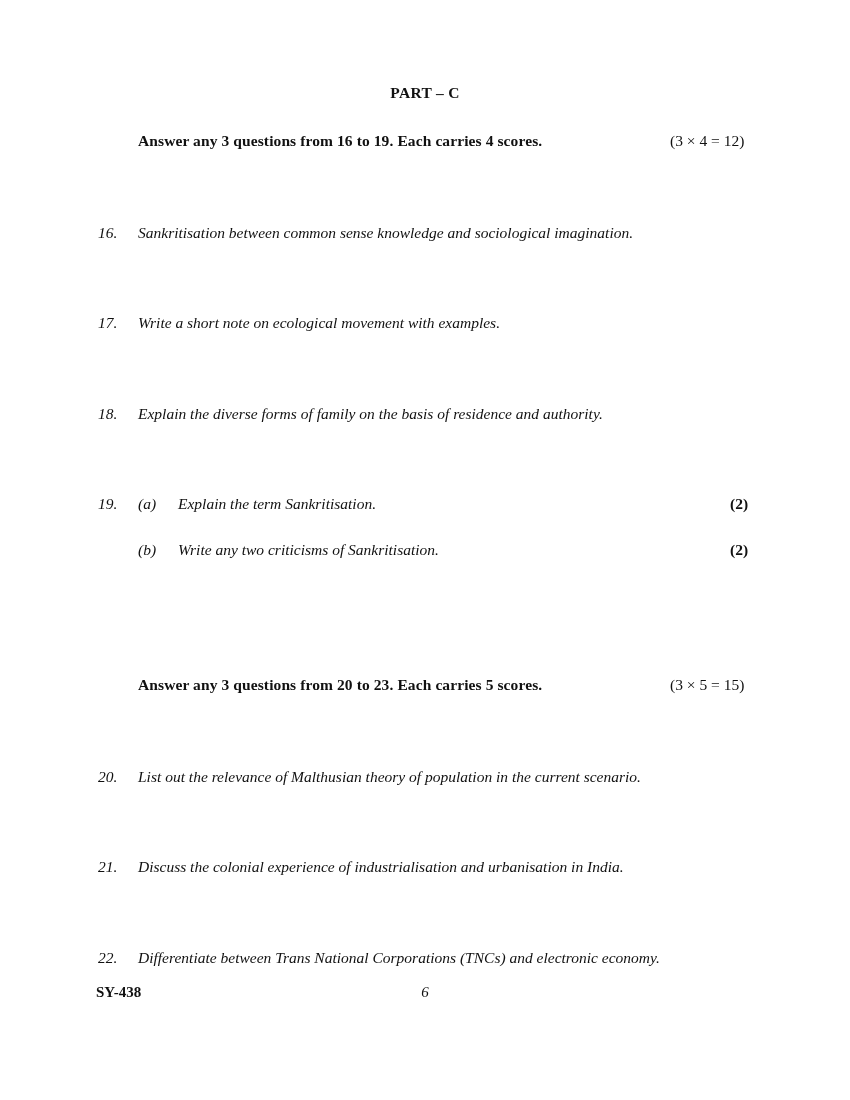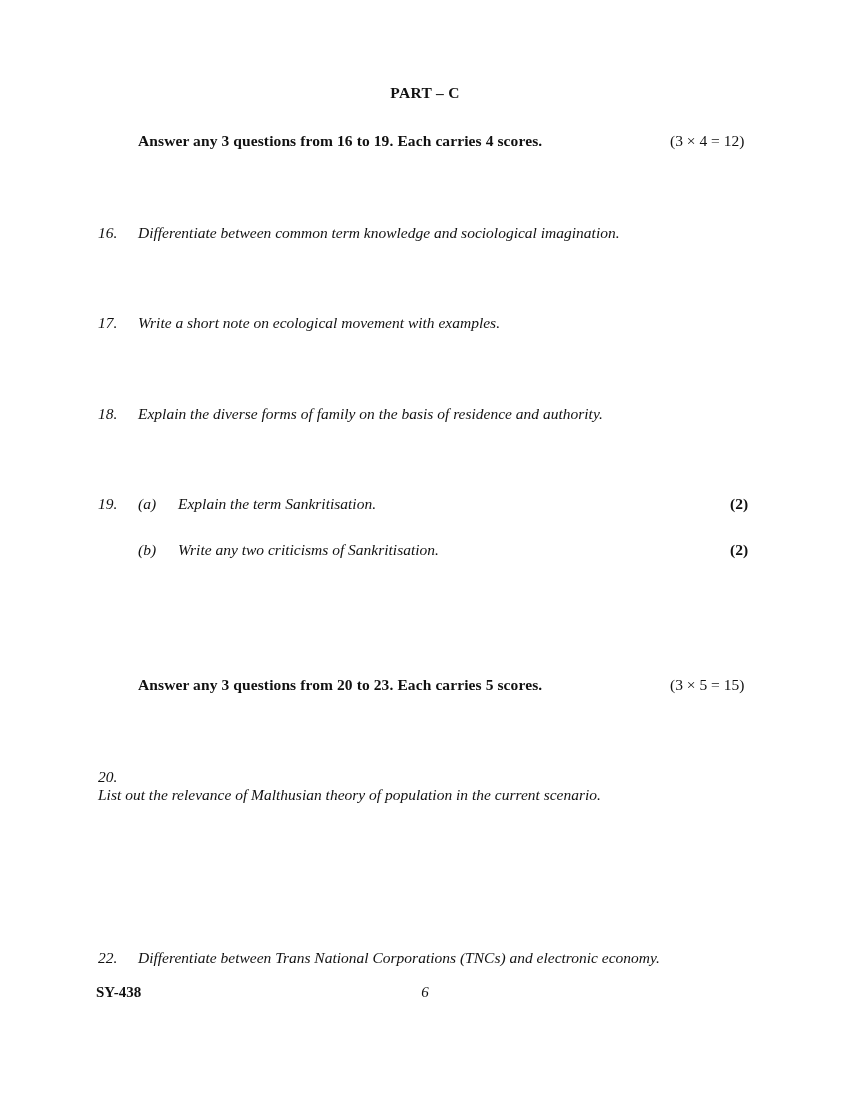--- a/index.html
+++ b/index.html
@@ -87,21 +87,21 @@
 <div class="page">
 
   <div class="part-heading" style="top:84px;">PART – C</div>
 
   <div class="instruction" style="left:138px; top:132px;">Answer any 3 questions from 16 to 19. Each carries 4 scores.</div>
 
   <div class="marks-note" style="left:670px; top:132px;">(3 × 4 = 12)</div>
 
   <div class="q-row" style="left:98px; top:224px; width:660px;">
     <span class="q-num">16.</span>
-    <span class="q-text">Differentiate between common term knowledge and sociological imagination.</span>
+    <span class="q-text">Sankritisation between common sense knowledge and sociological imagination.</span>
   </div>
 
   <div class="q-row" style="left:98px; top:314px; width:660px;">
     <span class="q-num">17.</span>
     <span class="q-text">Write a short note on ecological movement with examples.</span>
   </div>
 
   <div class="q-row" style="left:98px; top:405px; width:660px;">
     <span class="q-num">18.</span>
     <span class="q-text">Explain the diverse forms of family on the basis of residence and authority.</span>
@@ -119,25 +119,29 @@
     <span class="q-sub">(b)</span>
     <span class="q-text">Write any two criticisms of Sankritisation.</span>
   </div>
   <div class="q-score" style="left:730px; top:541px;">(2)</div>
 
 
   <div class="instruction" style="left:138px; top:676px;">Answer any 3 questions from 20 to 23. Each carries 5 scores.</div>
 
   <div class="marks-note" style="left:670px; top:676px;">(3 × 5 = 15)</div>
 
-  <div class="q-row" style="left:98px; top:768px; width:680px;flex-direction:column;">
+  <div class="q-row" style="left:98px; top:768px; width:680px;">
     <span class="q-num">20.</span>
     <span class="q-text">List out the relevance of Malthusian theory of population in the current scenario.</span>
   </div>
 
+  <div class="q-row" style="left:98px; top:858px; width:680px;">
+    <span class="q-num">21.</span>
+    <span class="q-text">Discuss the colonial experience of industrialisation and urbanisation in India.</span>
+  </div>
 
   <div class="q-row" style="left:98px; top:949px; width:680px;">
     <span class="q-num">22.</span>
     <span class="q-text">Differentiate between Trans National Corporations (TNCs) and electronic economy.</span>
   </div>
 
   <div class="footer-code">SY-438</div>
 
   <div class="footer-page">6</div>
 

